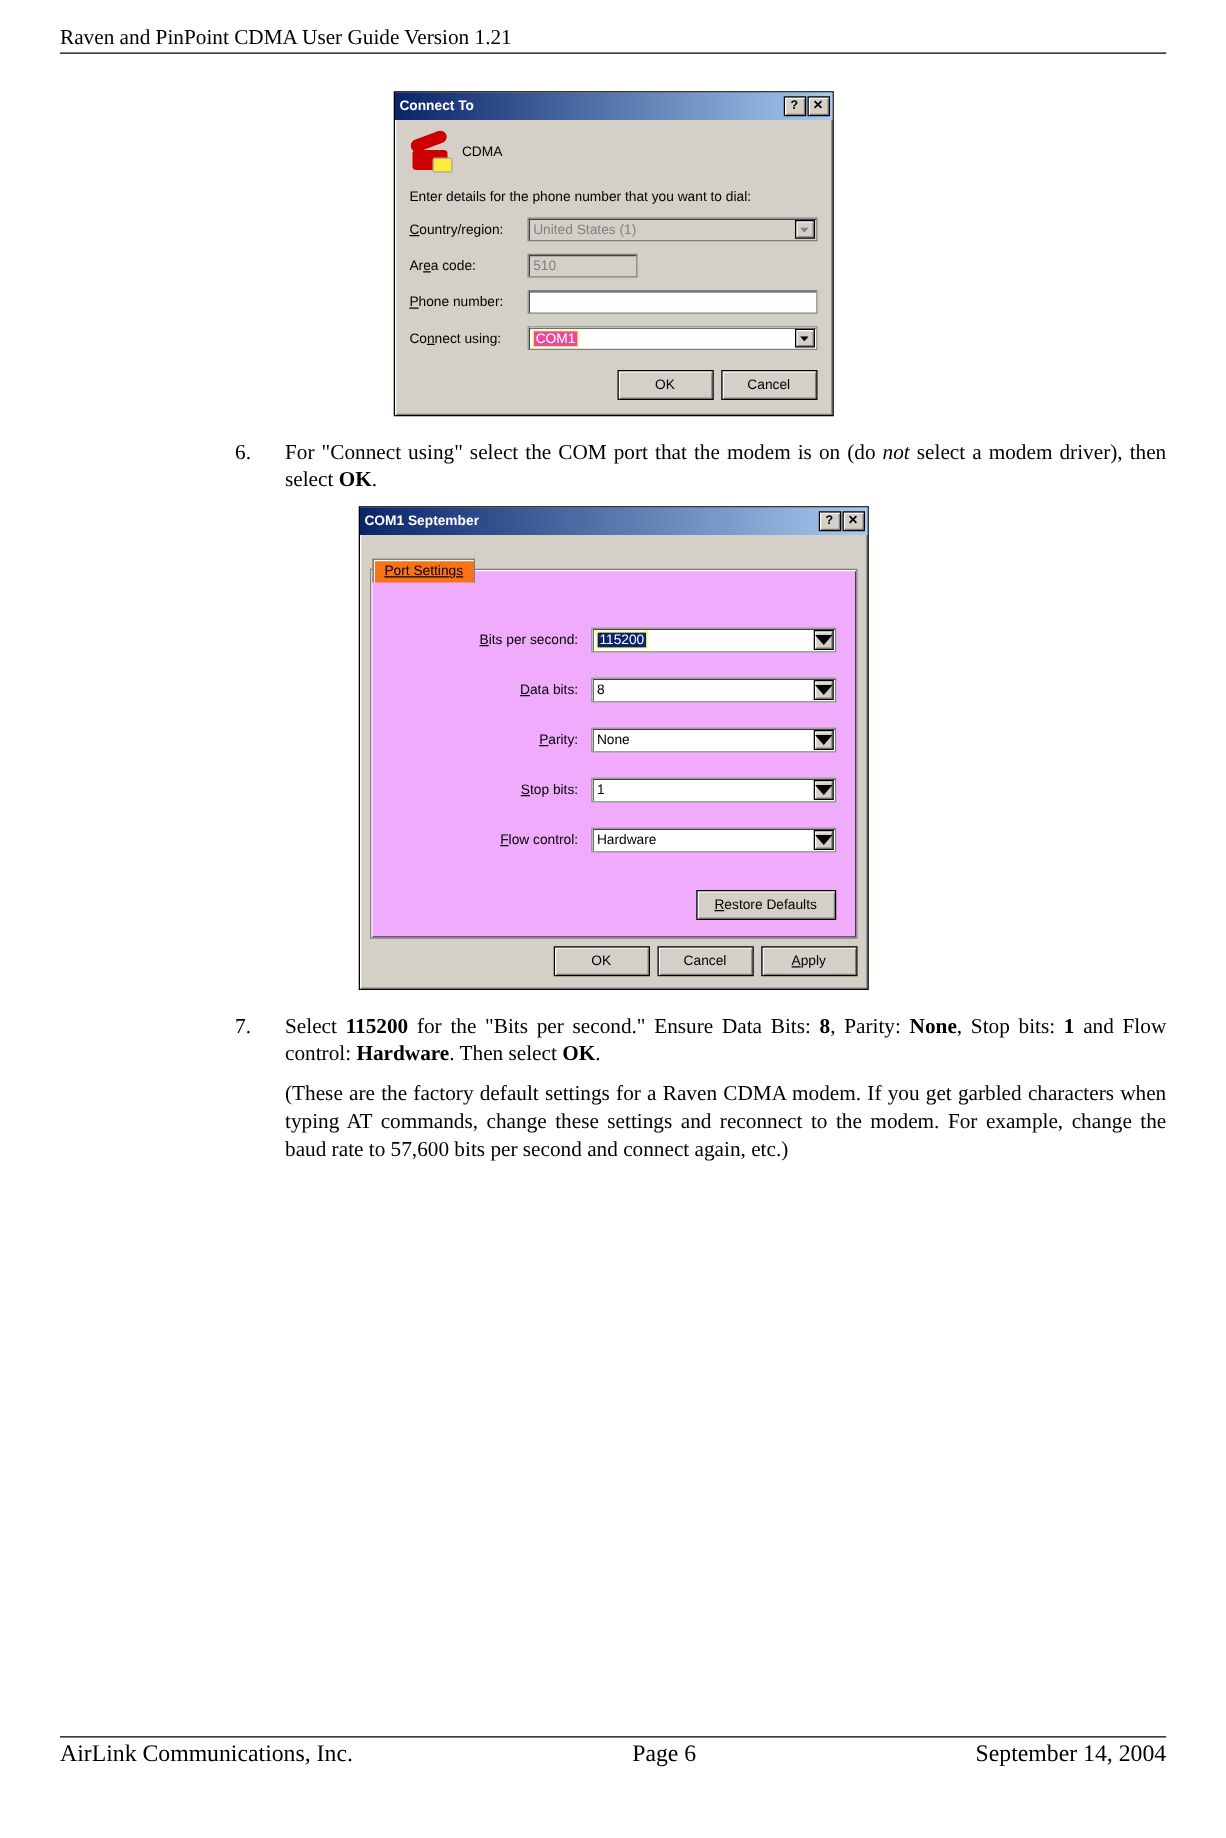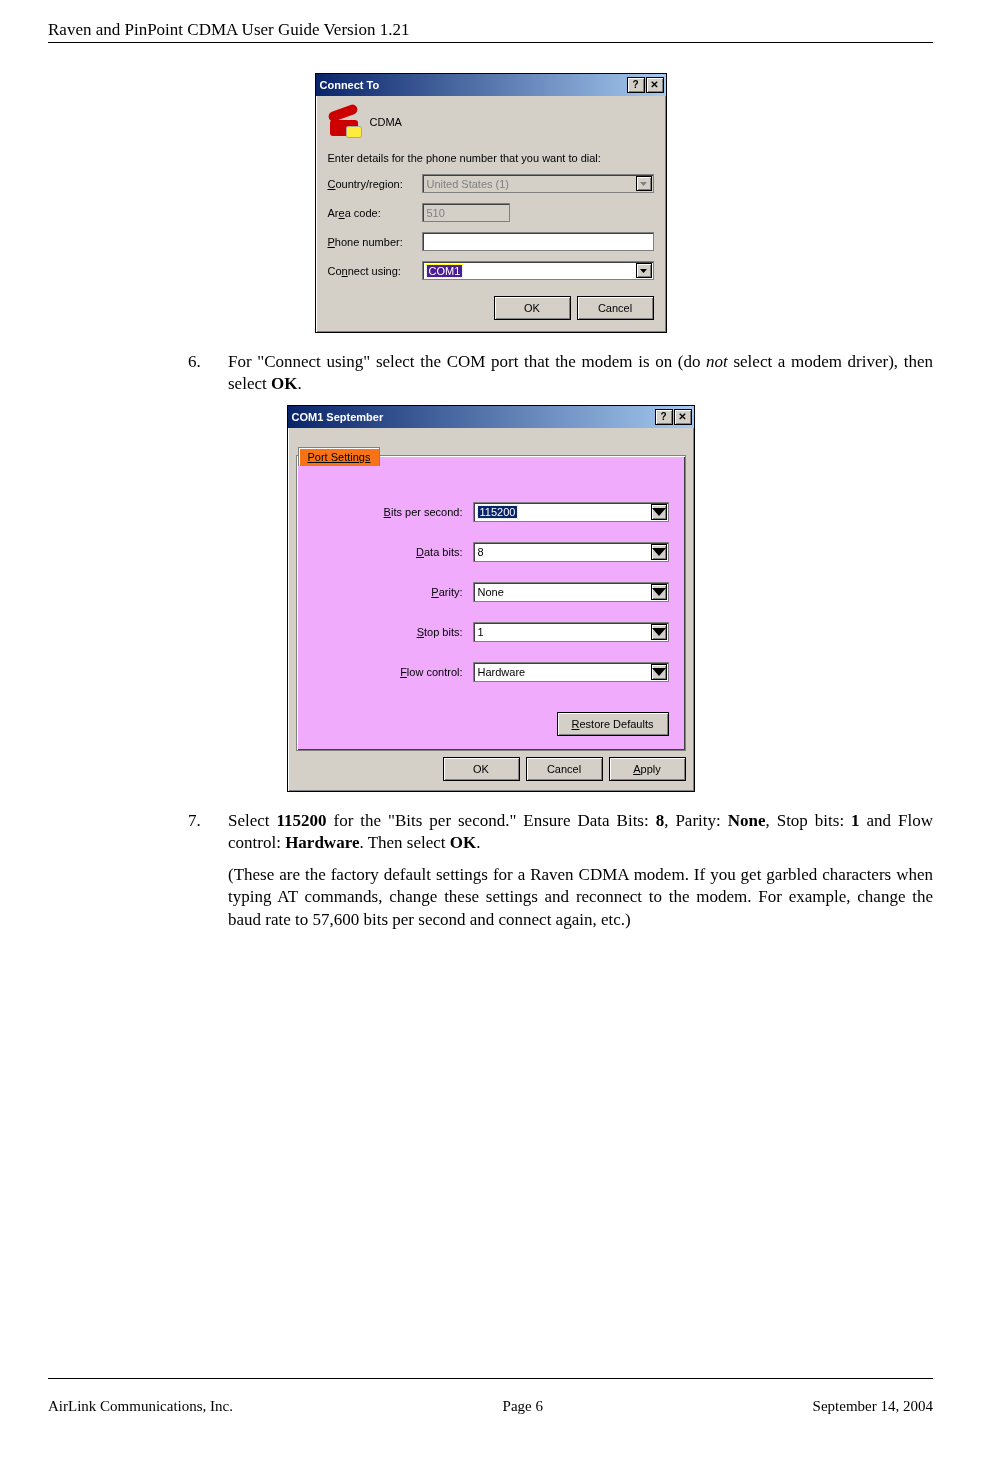--- a/index.html
+++ b/index.html
@@ -21,22 +21,22 @@
     border-bottom: 1px solid #000;
     padding-bottom: 2px;
     margin-bottom: 30px;
   }
   .footer {
     position: absolute;
     bottom: 15px;
     left: 48px;
     right: 48px;
     border-top: 1px solid #000;
-    padding-top: 19px;
-    font-size: 15px;
+    padding-top: 3px;
+    font-size: 19px;
     display: flex;
     justify-content: space-between;
   }
   .body-text {
     font-size: 17px;
     line-height: 1.3;
     text-align: justify;
   }
   .list-item {
     display: flex;
@@ -107,21 +107,21 @@
   .combo { position:relative; }
   .combo .arrow {
     position:absolute; right:1px; top:1px; width:16px; height:15px;
     background:#d4d0c8; border:1px solid #000;
     box-shadow: inset 1px 1px 0 #fff, inset -1px -1px 0 #808080;
     display:flex; align-items:center; justify-content:center;
     box-sizing:border-box;
   }
   .combo .arrow svg { width:7px; height:4px; }
   .combo.sel .txt {
-    background:#4c1d95; color:#fff; padding:0 2px; outline:1px dotted #ff0;
+    background:#ec4899; color:#fff; padding:0 2px; outline:1px dotted #ff0;
   }
   .btnrow { display:flex; justify-content:flex-end; gap:6px; margin-top:16px;}
   .btn {
     min-width:75px; height:22px; background:#d4d0c8;
     border:1px solid #000; box-shadow: inset 1px 1px 0 #fff, inset -1px -1px 0 #808080;
     display:flex; align-items:center; justify-content:center;
     font-family:Tahoma, Arial, sans-serif;
   }
 
   

